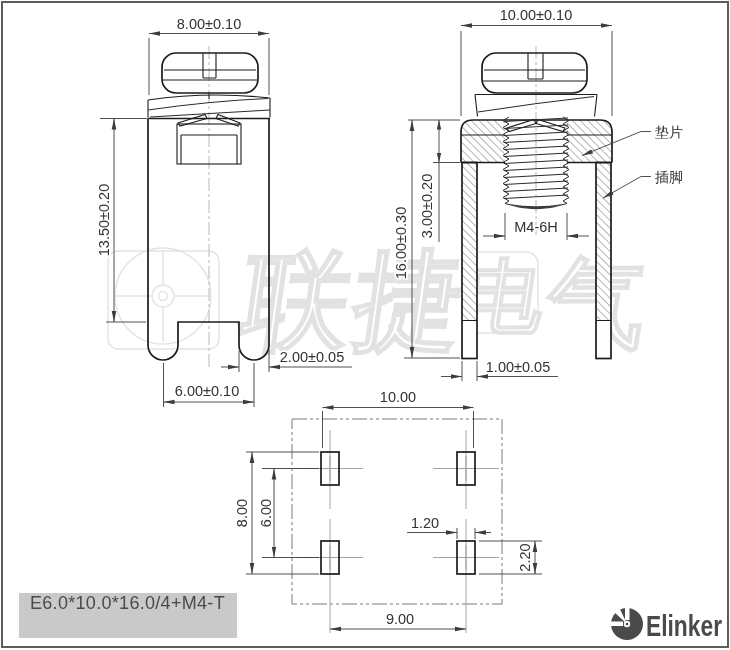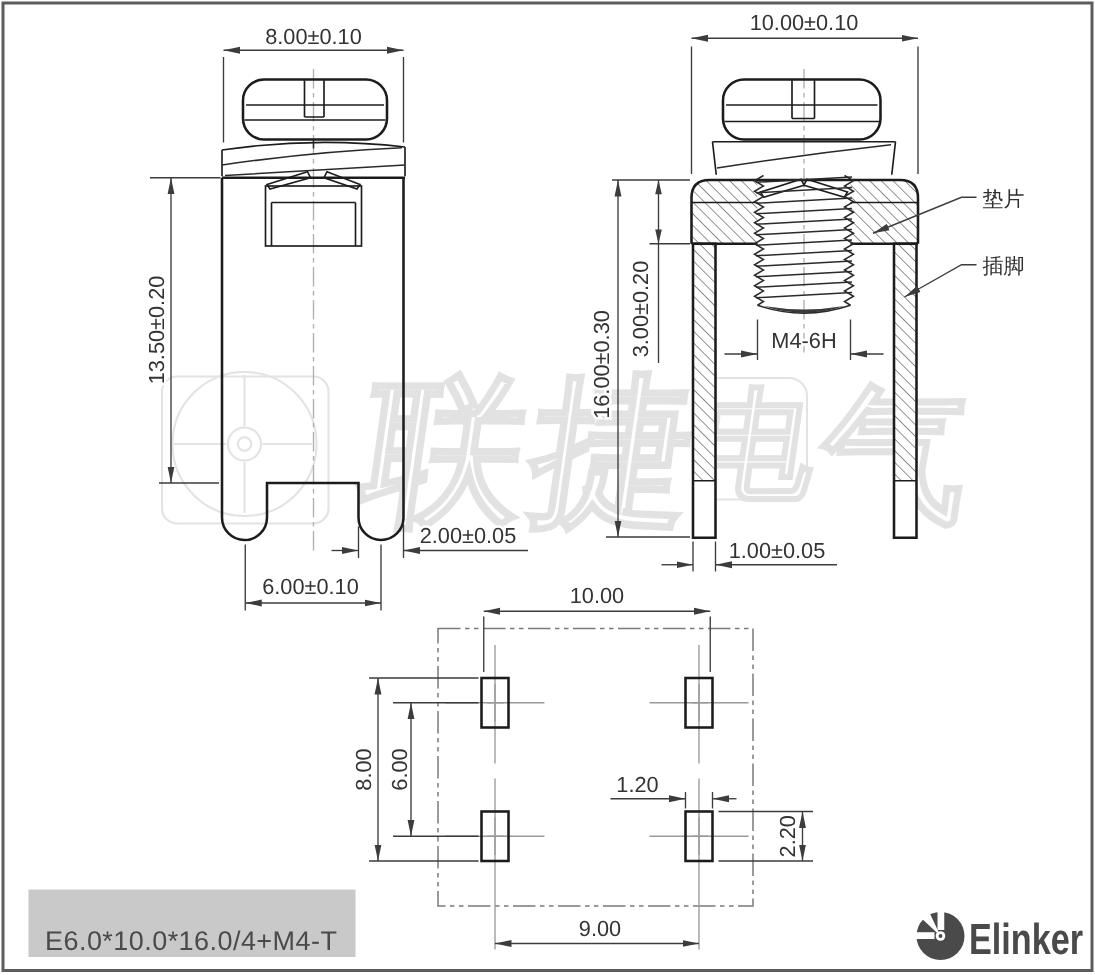--- a/index.html
+++ b/index.html
@@ -18,21 +18,21 @@
   .dash{stroke:#7a7a7a;stroke-width:1;fill:none;stroke-dasharray:15 3 3 3 3 3;}
   .dt  {font-size:14.5px;fill:#333;paint-order:stroke;stroke:#fff;stroke-width:3.5px;
         font-family:"Liberation Sans",sans-serif;}
   .cjk {font-size:14px;fill:#2e2e2e;font-family:"Liberation Sans",sans-serif;}
   .wm  {stroke:#e3e3e3;fill:none;stroke-width:1.4;}
   .wmt {font-family:"Liberation Sans",sans-serif;font-weight:bold;fill:none;
         stroke:#e2e2e2;stroke-width:1.5;}
   .arr {fill:#3c3c3c;stroke:none;}
   .whitefill{fill:#fff;stroke:none;}
   #titleblock{position:absolute;left:19px;top:593px;width:218px;height:45px;
-        background:#c9c9c9;display:flex;align-items:flex-end;}
+        background:#c9c9c9;display:flex;align-items:flex-start;}
   #titleblock span{margin-left:11px;font-size:18px;letter-spacing:0.3px;color:#4a4a4a;}
 </style>
 </head>
 <body>
 
 <div id="page">
 
 <svg width="730" height="650" viewBox="0 0 730 650">
   <defs>
     <pattern id="hatch" width="5.5" height="5.5" patternUnits="userSpaceOnUse" patternTransform="rotate(-45)">

